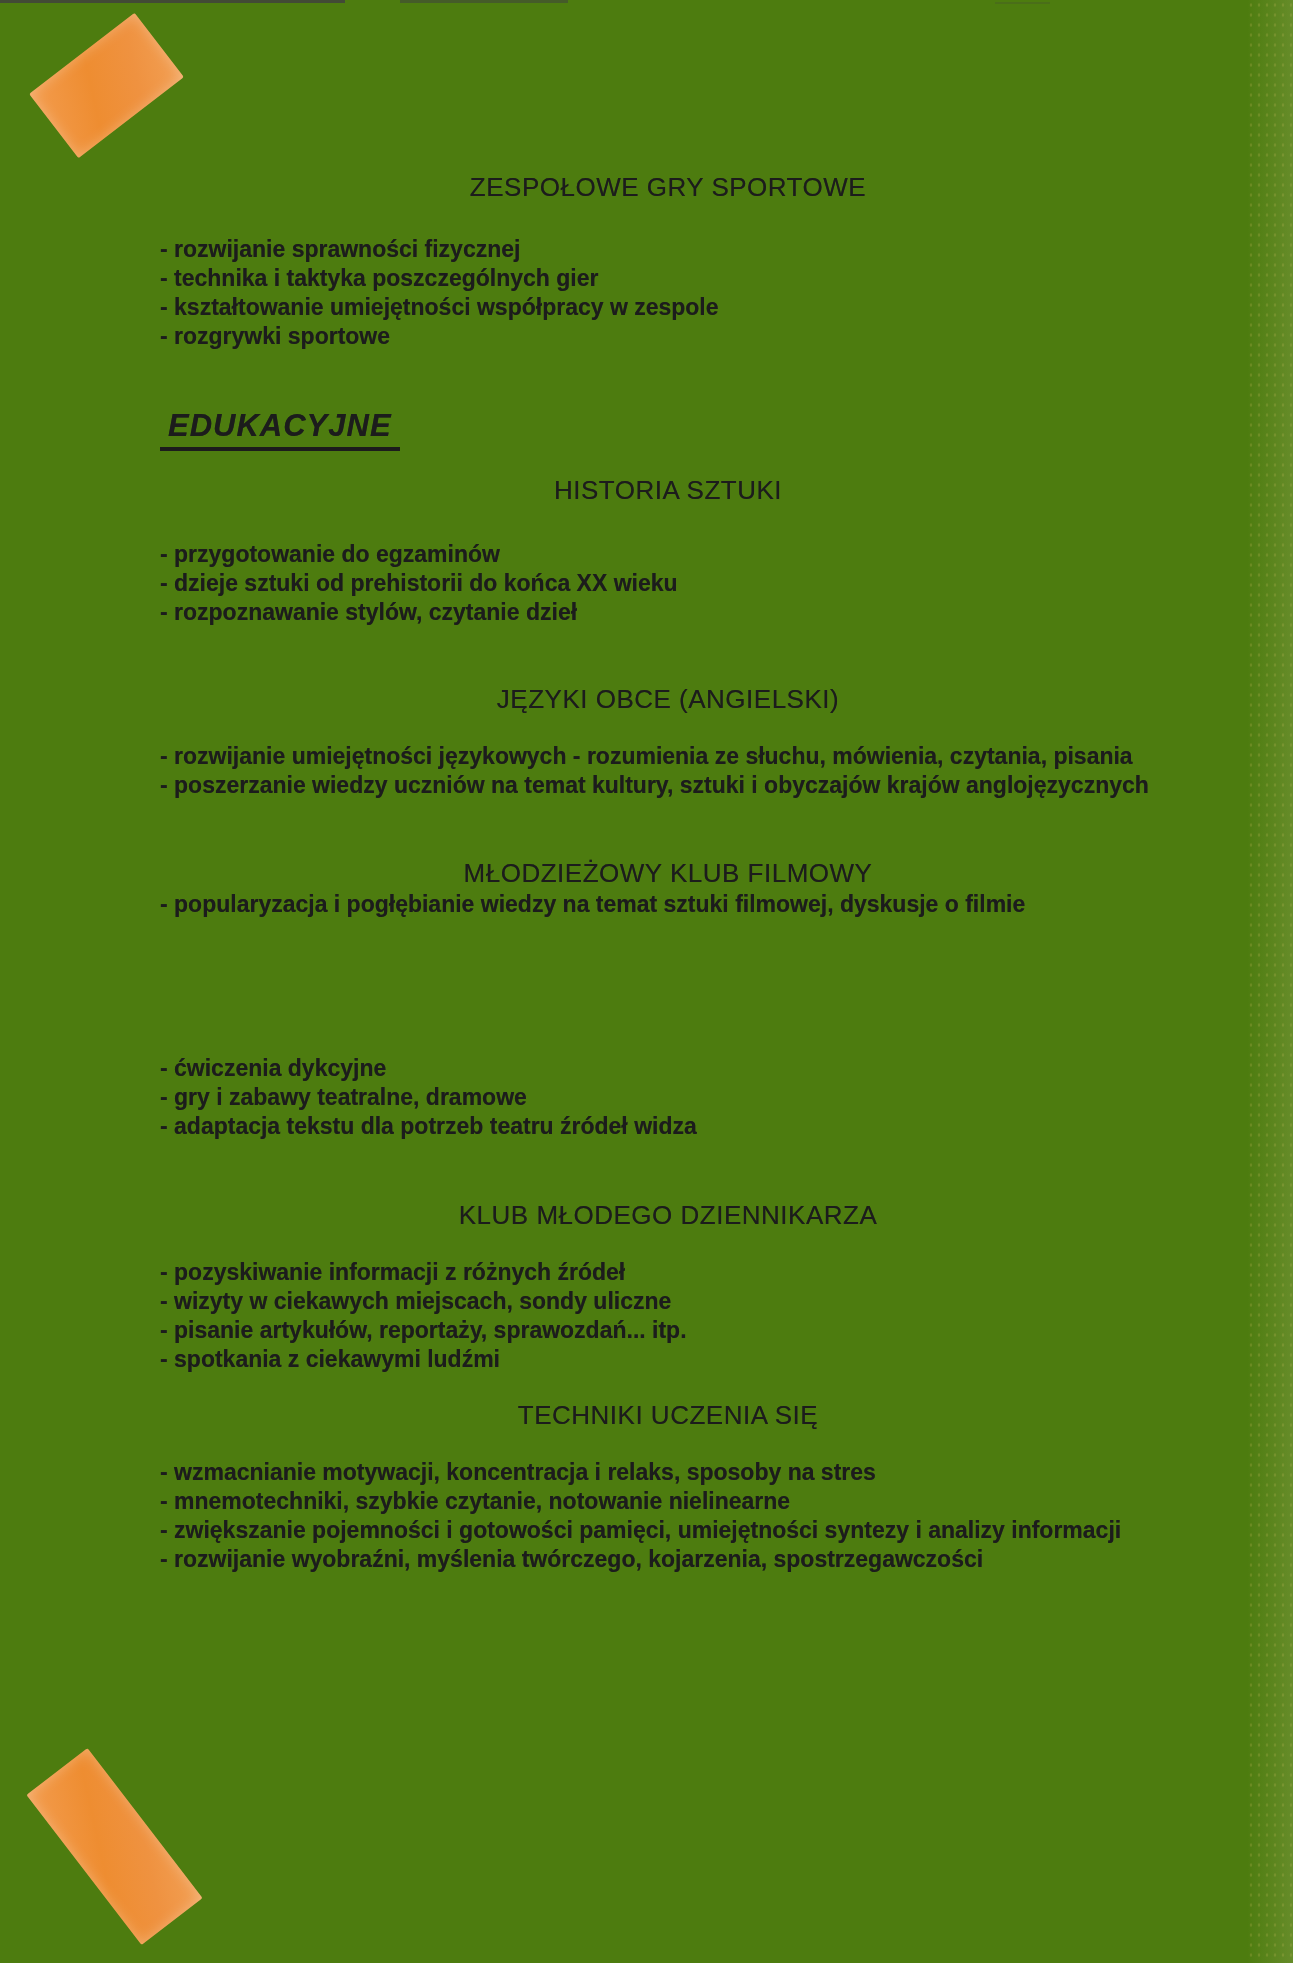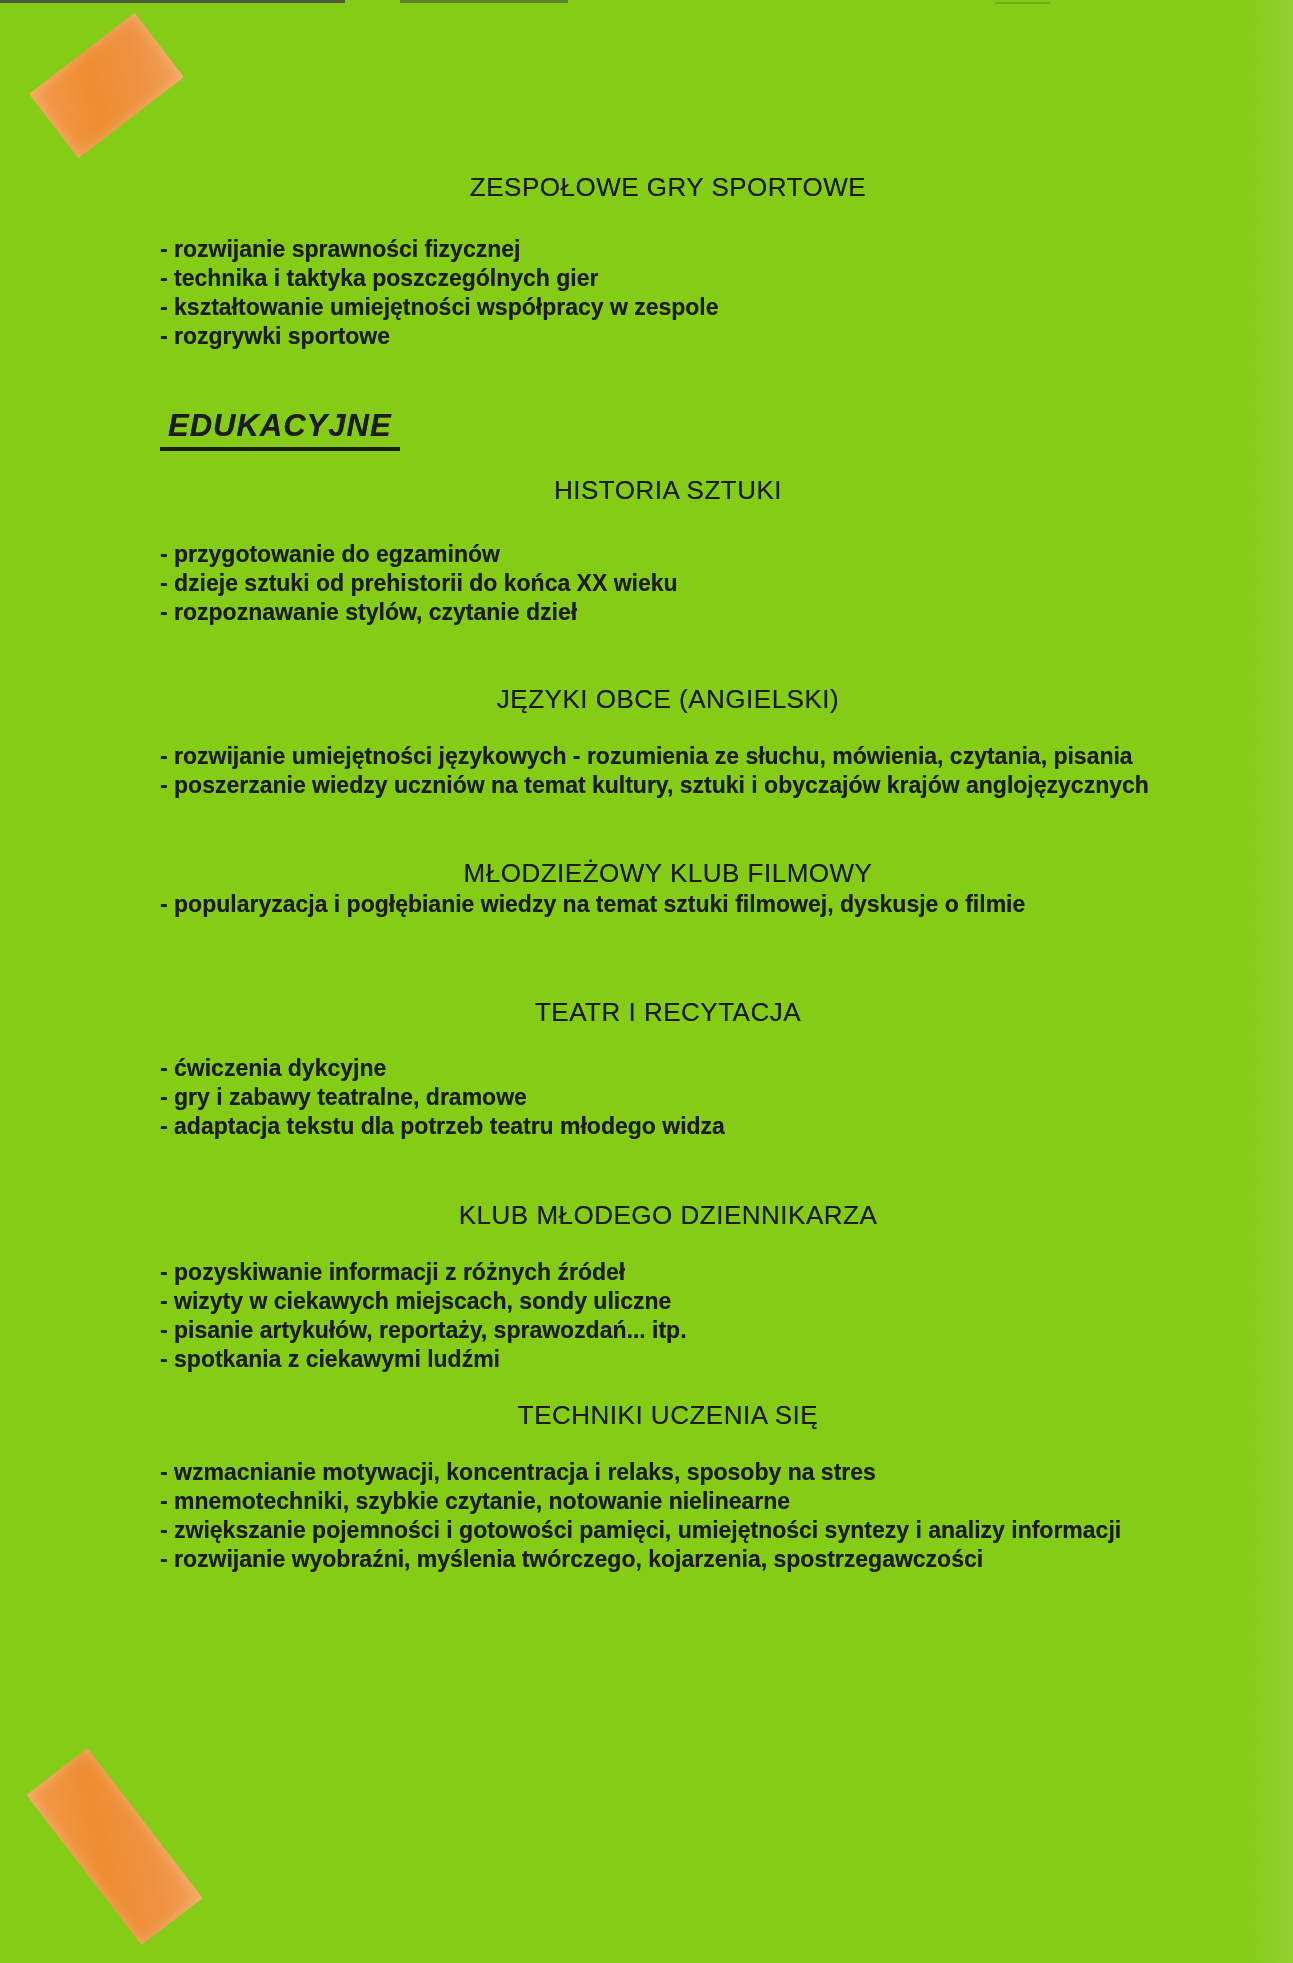--- a/index.html
+++ b/index.html
@@ -1,20 +1,20 @@
 <!DOCTYPE html>
 <html><head>
 <meta charset="utf-8">
 <style>
   html,body{margin:0;padding:0;background:#e9e9e9;}
   .page{
     position:relative;
     width:1293px;height:1963px;
     margin:0 auto;
-    background:#84cc16;
+    background:#4d7c0f;
     overflow:hidden;
     font-family:"Liberation Sans","DejaVu Sans",sans-serif;
     color:#1c1c1c;
   }
   
   .edge-line{position:absolute;background:#3f3f3f;}
   .edge-a{left:0;top:0;width:345px;height:3px;opacity:.82;}
   .edge-b{left:400px;top:0;width:168px;height:3px;opacity:.55;}
   .edge-c{left:995px;top:2px;width:55px;height:2px;opacity:.22;}
   .speckle-band{
@@ -94,25 +94,24 @@
   <div class="list" style="top:742px">
       <div class="line">- rozwijanie umiejętności językowych - rozumienia ze słuchu, mówienia, czytania, pisania</div>
       <div class="line">- poszerzanie wiedzy uczniów na temat kultury, sztuki i obyczajów krajów anglojęzycznych</div>
     </div>
 
   <div class="h" style="top:858px">MŁODZIEŻOWY KLUB FILMOWY</div>
   <div class="list" style="top:890px">
       <div class="line">- popularyzacja i pogłębianie wiedzy na temat sztuki filmowej, dyskusje o filmie</div>
     </div>
 
-  <div class="h" style="top:997px">TEATR I RECYTACJA</div>
   <div class="list" style="top:1054px">
       <div class="line">- ćwiczenia dykcyjne</div>
       <div class="line">- gry i zabawy teatralne, dramowe</div>
-      <div class="line">- adaptacja tekstu dla potrzeb teatru młodego widza</div>
+      <div class="line">- adaptacja tekstu dla potrzeb teatru źródeł widza</div>
     </div>
 
   <div class="h" style="top:1200px">KLUB MŁODEGO DZIENNIKARZA</div>
   <div class="list" style="top:1258px">
       <div class="line">- pozyskiwanie informacji z różnych źródeł</div>
       <div class="line">- wizyty w ciekawych miejscach, sondy uliczne</div>
       <div class="line">- pisanie artykułów, reportaży, sprawozdań... itp.</div>
       <div class="line">- spotkania z ciekawymi ludźmi</div>
     </div>
 

